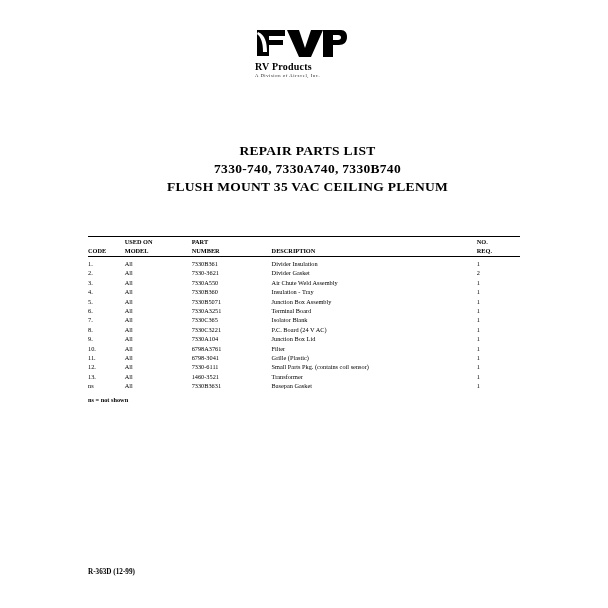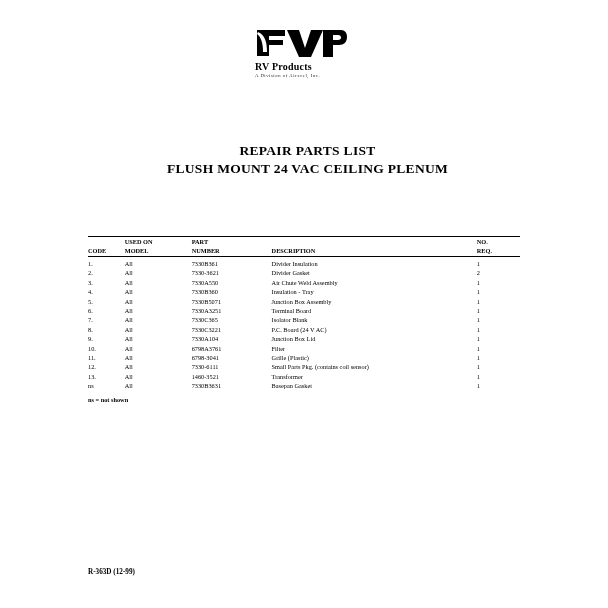--- a/index.html
+++ b/index.html
@@ -143,21 +143,22 @@
         <path d="M68 4 L86 4 C90 4, 92 7, 92 11 C92 16, 89 19, 84 19 L78 19 L78 31 L68 31 Z" fill="#000"></path>
         <path d="M78 9 L83 9 C85 9, 86 10, 86 11.5 C86 13, 85 14, 83 14 L78 14 Z" fill="#fff"></path>
       </svg>
     </div>
     <div class="logo-name">RV Products</div>
     <div class="logo-tag">A Division of Airxcel, Inc.</div>
   </div>
 
   <div class="title-block">
     <div class="title-line">REPAIR PARTS LIST</div>
-    <div class="title-line">FLUSH MOUNT 24 VAC CEILING PLENUM</div>
+    <div class="title-line">7330-740, 7330A740, 7330B740</div>
+    <div class="title-line">FLUSH MOUNT 35 VAC CEILING PLENUM</div>
   </div>
 
   <div class="table-wrap">
     <table class="parts">
       <thead>
         <tr class="hdr-top rule-top">
           <td class="c-code"></td>
           <td class="c-model">USED ON</td>
           <td class="c-part">PART</td>
           <td class="c-desc"></td>

